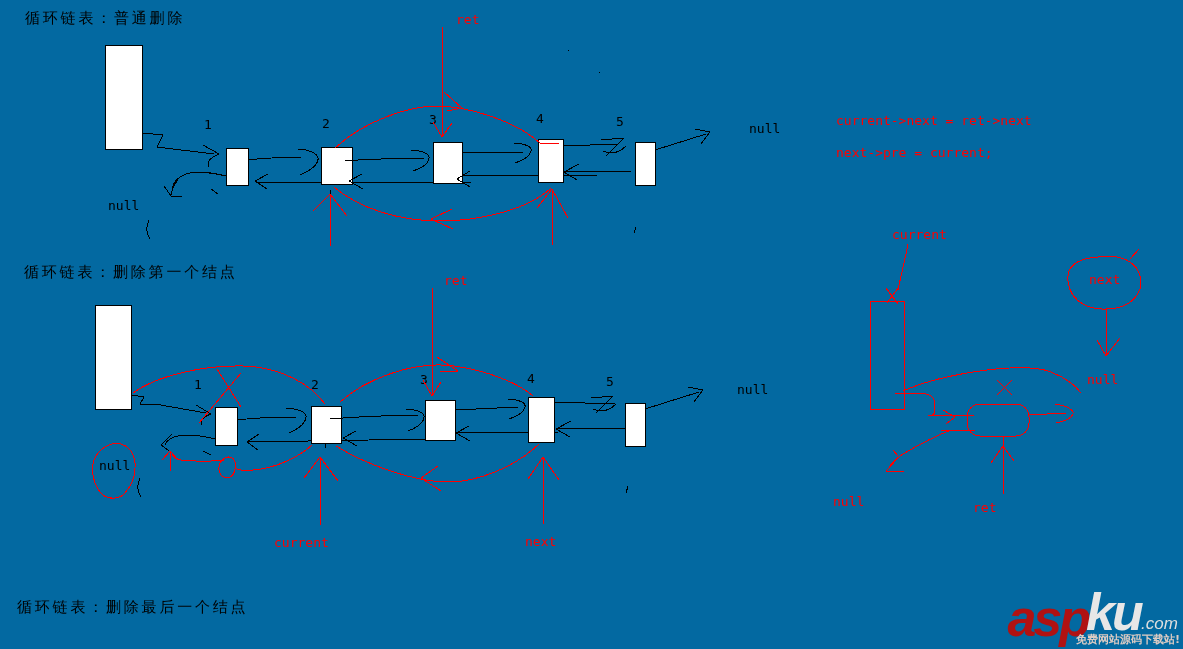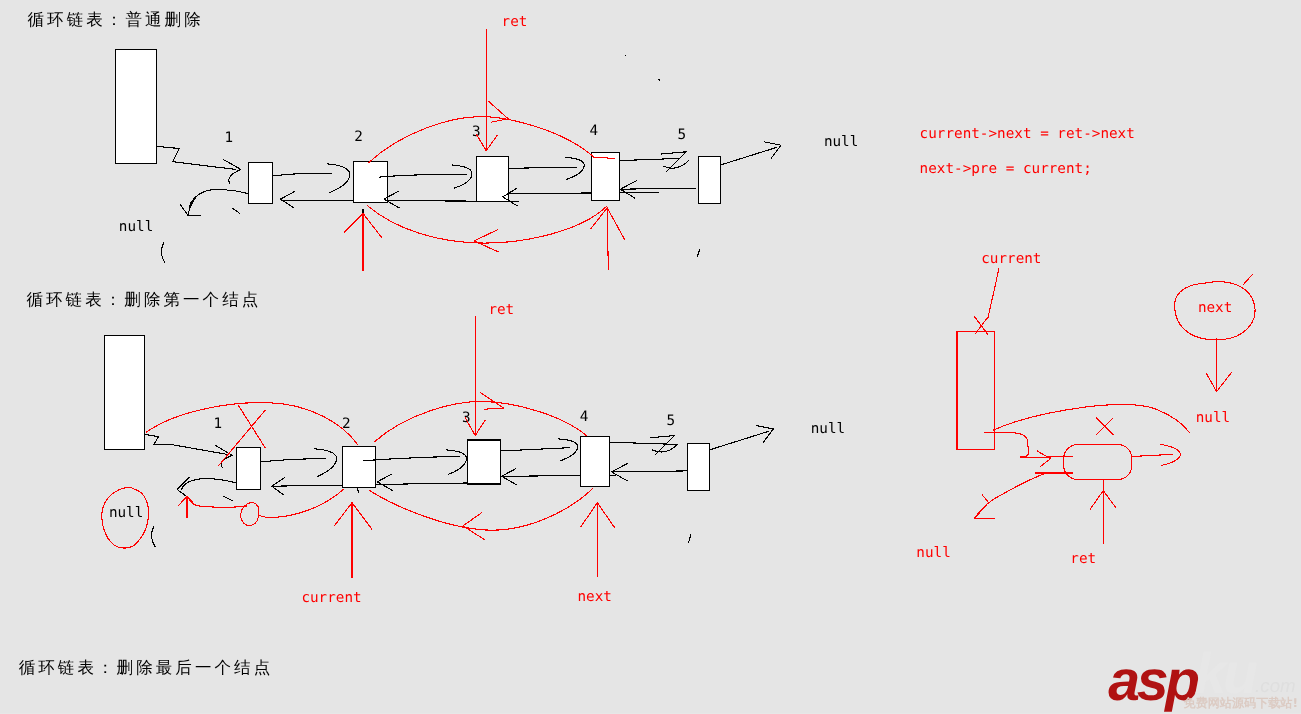--- a/index.html
+++ b/index.html
@@ -1,16 +1,16 @@
 <!DOCTYPE html>
 <html><head>
 <meta charset="utf-8">
 <style>
   html,body{margin:0;padding:0;background:#ffffff;}
-  #screen{position:relative;width:1183px;height:649px;background:#e5e5e5;overflow:hidden;
+  #screen{position:relative;width:1183px;height:649px;background:#0369a1;overflow:hidden;
           font-family:"DejaVu Sans",sans-serif;}
   svg{display:block;}
   text{white-space:pre;}
   .cjk-title{font-family:"DejaVu Serif","DejaVu Sans",serif;font-size:15px;letter-spacing:2.8px;fill:#000000;}
   .mono{font-family:"DejaVu Sans Mono","Liberation Mono",monospace;font-size:13px;fill:#000000;}
   .mono-red{font-family:"DejaVu Sans Mono","Liberation Mono",monospace;font-size:13px;fill:#ff0000;}
   .k{stroke:#000000;fill:none;stroke-width:1;stroke-linecap:round;stroke-linejoin:round;shape-rendering:crispEdges;}
   .r{stroke:#ff0000;fill:none;stroke-width:1;stroke-linecap:round;stroke-linejoin:round;shape-rendering:crispEdges;}
   .box{stroke:#000000;fill:#ffffff;stroke-width:1;shape-rendering:crispEdges;}
   .rbox{stroke:#ff0000;fill:none;stroke-width:1;shape-rendering:crispEdges;}

